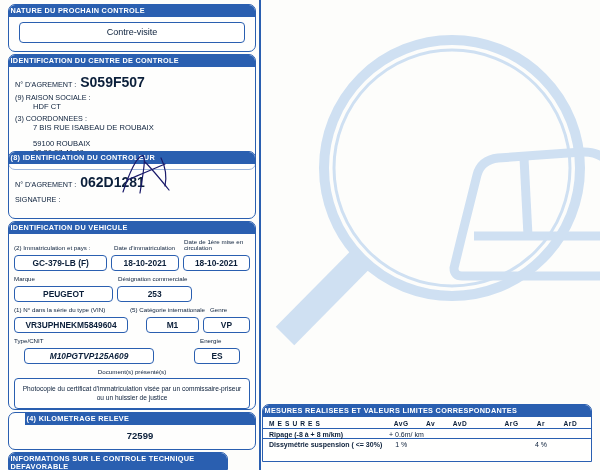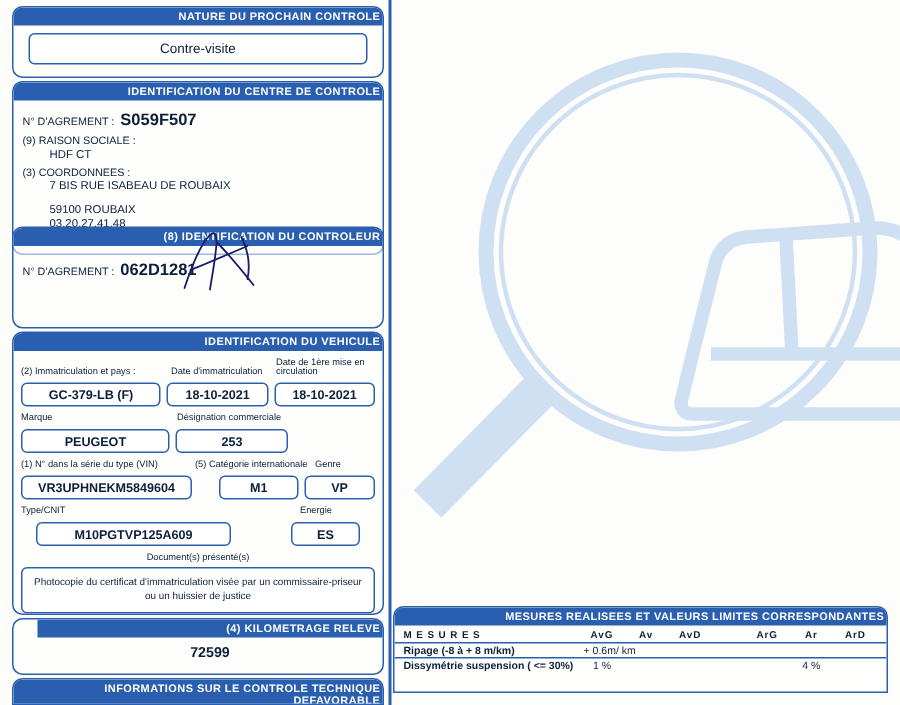--- a/index.html
+++ b/index.html
@@ -35,21 +35,21 @@
     pointer-events: none;
   }
 
   
   .bar {
     background: #2a5fb0;
     color: #ffffff;
     font-size: 7.3px;
     font-weight: bold;
     letter-spacing: .3px;
-    text-align: right;
+    text-align: left;
     padding: 2.5px 2px 2.5px 2px;
     line-height: 1.05;
   }
   .panel {
     position: absolute;
     border: 1.4px solid #2a5fb0;
     border-radius: 7px;
     background: rgba(255,255,255,0.55);
     box-sizing: border-box;
     overflow: hidden;
@@ -82,21 +82,21 @@
   
   #panel-centre {
     left: 8px; top: 54px; width: 248px; height: 116px;
   }
   .row {
     display: flex;
     align-items: baseline;
     margin-top: 3px;
   }
   .lbl { font-size: 7.2px; color: #0b1f3a; }
-  .val { font-size: 11px; font-weight: bold; color: #0b1f3a; margin-left: 4px; }
+  .val { font-size: 14px; font-weight: bold; color: #0b1f3a; margin-left: 4px; }
   .smallind { margin-left: 18px; font-size: 7.6px; }
 
   
   #panel-ctrl {
     left: 8px; top: 151px; width: 248px; height: 68px;
   }
   .sig-area {
     position: relative;
     height: 34px;
   }
@@ -153,21 +153,21 @@
   .km-value {
     text-align: center;
     font-size: 9.5px;
     font-weight: bold;
     color: #0b1f3a;
     margin-top: 5px;
   }
 
   
   #panel-info {
-    left: 8px; top: 452px; width: 248px; height: 18px;
+    left: 8px; top: 452px; width: 220px; height: 18px;
     border-radius: 7px 7px 0 0;
   }
 
   
   #panel-mes {
     left: 262px; top: 404px; width: 330px; height: 58px;
     border-radius: 7px 7px 0 0;
     background: rgba(255,255,255,0.75);
   }
   .mes-head {
@@ -246,20 +246,23 @@
     </div>
   </div>
 
   <div class="panel" id="panel-ctrl">
     <div class="bar">(8) IDENTIFICATION DU CONTROLEUR</div>
     <div class="inner sig-area">
       <div class="row" style="margin-top:6px;">
         <span class="lbl">N° D'AGREMENT :</span>
         <span class="val">062D1281</span>
       </div>
+      <div class="row" style="margin-top:5px;">
+        <span class="lbl">SIGNATURE :</span>
+      </div>
       <svg class="sig-svg" width="70" height="46" viewBox="0 0 70 46">
         <g fill="none" stroke="#1a1a6a" stroke-width="1.2" stroke-linecap="round">
           <path d="M6 40 C12 22 18 8 24 4 C27 2 28 6 27 14 C26 24 24 34 23 41"></path>
           <path d="M10 28 C20 24 34 18 48 12"></path>
           <path d="M28 10 C36 18 44 28 52 38"></path>
           <path d="M44 6 C48 14 50 24 48 34"></path>
         </g>
       </svg>
     </div>
   </div>
@@ -298,21 +301,21 @@
         <div class="vbox" style="width:112px;">VR3UPHNEKM5849604</div>
         <div class="vbox" style="width:46px;margin-left:14px;">M1</div>
         <div class="vbox" style="width:40px;">VP</div>
       </div>
 
       <div class="vrow" style="margin-top:5px;">
         <div class="vhead" style="width:140px;">Type/CNIT</div>
         <div class="vhead" style="width:50px;">Energie</div>
       </div>
       <div class="vrow" style="margin-top:2px;">
-        <div class="vbox" style="width:120px;margin-left:10px;">M10PGTVP125A609</div>
+        <div class="vbox" style="width:120px;margin-left:10px;font-style:italic;">M10PGTVP125A609</div>
         <div class="vbox" style="width:36px;margin-right:10px;">ES</div>
       </div>
 
       <div class="vhead" style="text-align:center;margin-top:5px;">Document(s) présenté(s)</div>
       <div class="docbox">Photocopie du certificat d'immatriculation visée par un commissaire-priseur ou un huissier de justice</div>
     </div>
   </div>
 
   <div class="panel" id="panel-km">
     <div class="bar">(4) KILOMETRAGE RELEVE</div>

